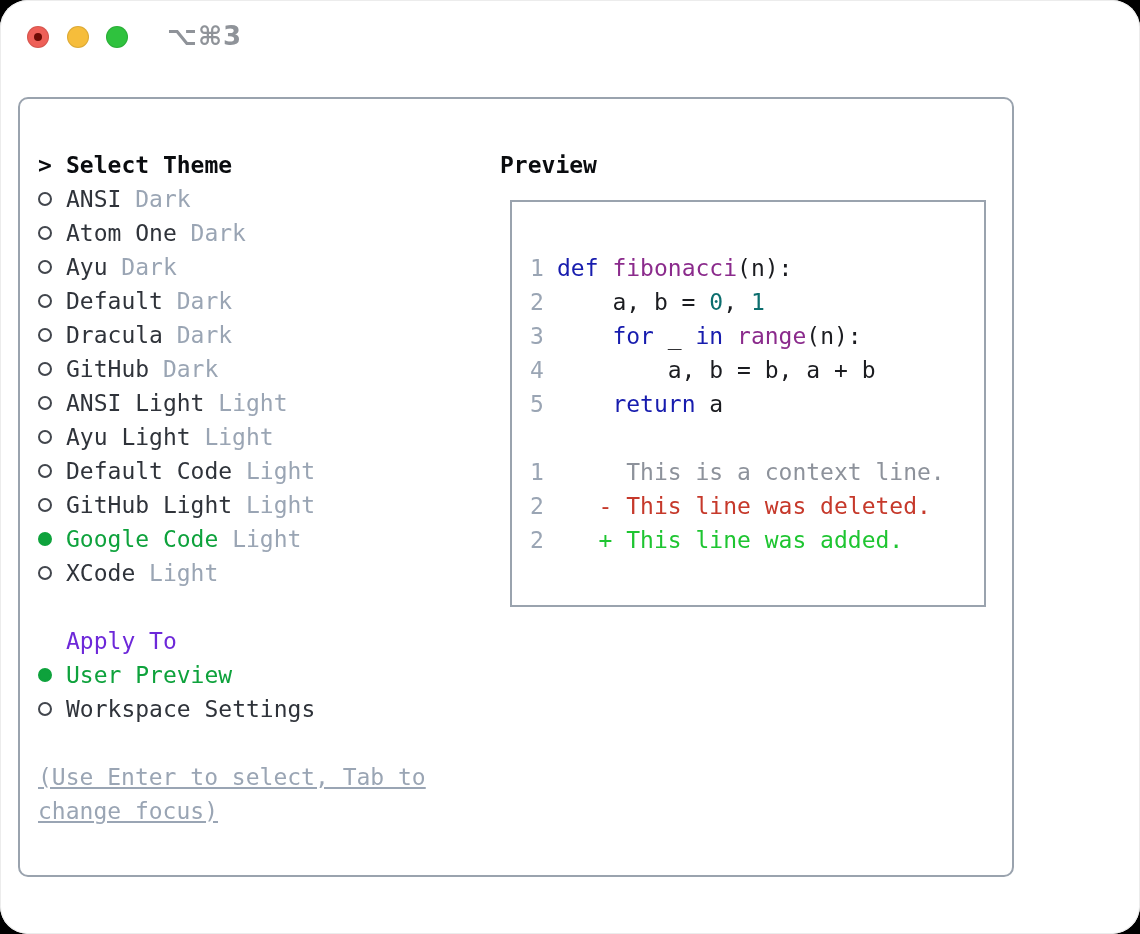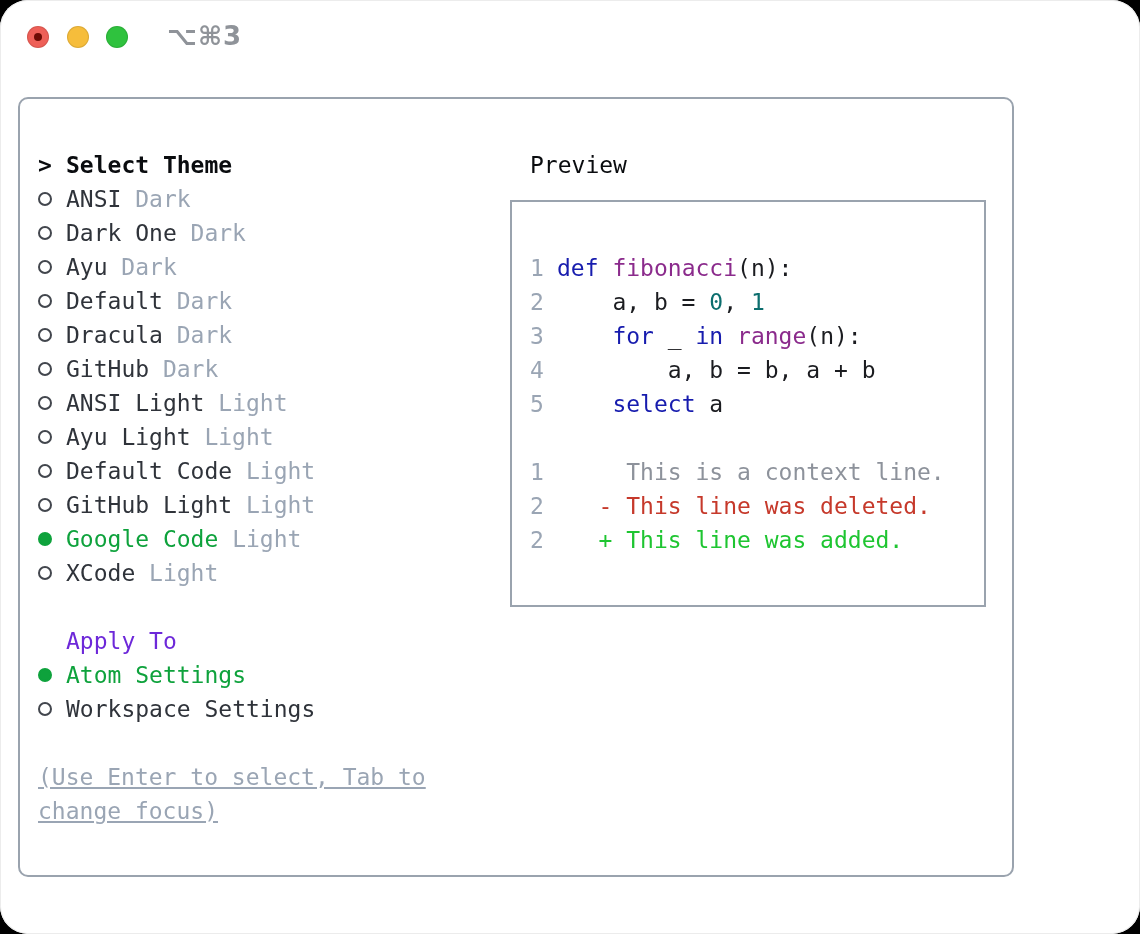--- a/index.html
+++ b/index.html
@@ -37,21 +37,21 @@
   .hdr2{color:#6d28d9;}
   .circle{width:14px;height:14px;border:2px solid #42464d;border-radius:50%;
       box-sizing:border-box;background:transparent;}
   .option-row .label{color:#2f333a;}
   .option-row .variant{color:#9aa5b4;margin-left:0.6em;text-align:center;}
   .option-row.selected .label{color:var(--sel-green,#0ea23c);}
   .option-row.selected .circle{background:var(--sel-green,#0ea23c);border-color:var(--sel-green,#0ea23c);}
   .help{color:#9aa5b4;text-decoration:underline;}
   
   .preview-title{position:absolute;left:480px;top:49px;height:34px;line-height:34px;
-      font-size:23px;font-weight:normal;color:#0a0c0f;margin-left:30px;}
+      font-size:23px;font-weight:bold;color:#0a0c0f;}
   .preview-box{
     position:absolute;left:490px;top:101px;width:476px;height:407px;
     border:2px solid #9aa3ae;box-sizing:border-box;padding-top:49px;
   }
   .crow{height:34px;display:flex;align-items:center;padding-left:18px;
       font-size:23px;white-space:pre;}
   .crow.spacer{padding:0;}
   .ln{display:inline-block;width:27px;color:#9aa5b4;flex:0 0 27px;}
   .ccontent{white-space:pre;}
   .tok-pln{color:#1b1c20;}
@@ -85,21 +85,21 @@
       </div>
 
       <div id="theme-list">
           <div class="row option-row">
     <span class="bcol"><span class="circle"></span></span>
     <span class="label">ANSI</span>
     <span class="variant">Dark</span>
   </div>
           <div class="row option-row">
     <span class="bcol"><span class="circle"></span></span>
-    <span class="label">Dark One</span>
+    <span class="label">Atom One</span>
     <span class="variant">Dark</span>
   </div>
           <div class="row option-row">
     <span class="bcol"><span class="circle"></span></span>
     <span class="label">Ayu</span>
     <span class="variant">Dark</span>
   </div>
           <div class="row option-row">
     <span class="bcol"><span class="circle"></span></span>
     <span class="label">Default</span>
@@ -150,21 +150,21 @@
       <div class="row"></div>
 
       <div class="row">
         <span class="bcol"></span>
         <span class="hdr2">Apply To</span>
       </div>
 
       <div id="apply-list">
           <div class="row option-row selected">
     <span class="bcol"><span class="circle"></span></span>
-    <span class="label">Atom Settings</span>
+    <span class="label">User Preview</span>
     
   </div>
           <div class="row option-row">
     <span class="bcol"><span class="circle"></span></span>
     <span class="label">Workspace Settings</span>
     
   </div>
         </div>
 
       <div class="row"></div>
@@ -187,21 +187,21 @@
         <div class="crow">
     <span class="ln">3</span>
     <span class="ccontent"><span class="tok-pln">    </span><span class="tok-kwd">for</span><span class="tok-pln"> _ </span><span class="tok-kwd">in</span><span class="tok-pln"> </span><span class="tok-typ">range</span><span class="tok-pln">(n):</span></span>
   </div>
         <div class="crow">
     <span class="ln">4</span>
     <span class="ccontent"><span class="tok-pln">        a, b = b, a + b</span></span>
   </div>
         <div class="crow">
     <span class="ln">5</span>
-    <span class="ccontent"><span class="tok-pln">    </span><span class="tok-kwd">select</span><span class="tok-pln"> a</span></span>
+    <span class="ccontent"><span class="tok-pln">    </span><span class="tok-kwd">return</span><span class="tok-pln"> a</span></span>
   </div>
         <div class="crow spacer"></div>
         <div class="crow">
     <span class="ln">1</span>
     <span class="ccontent tok-ctx">     This is a context line.</span>
   </div>
         <div class="crow">
     <span class="ln">2</span>
     <span class="ccontent tok-del">   - This line was deleted.</span>
   </div>

